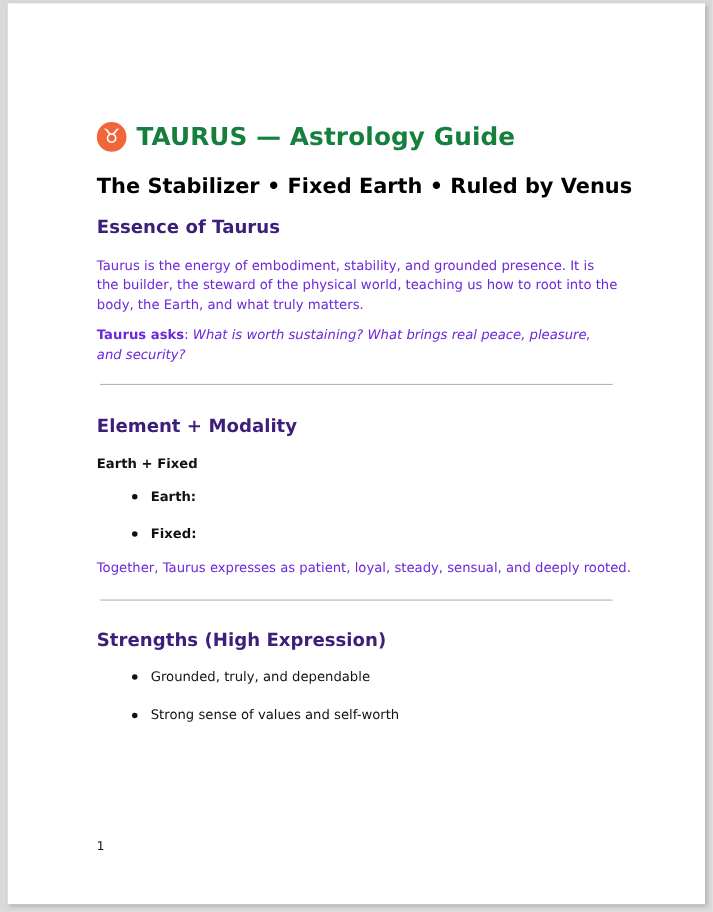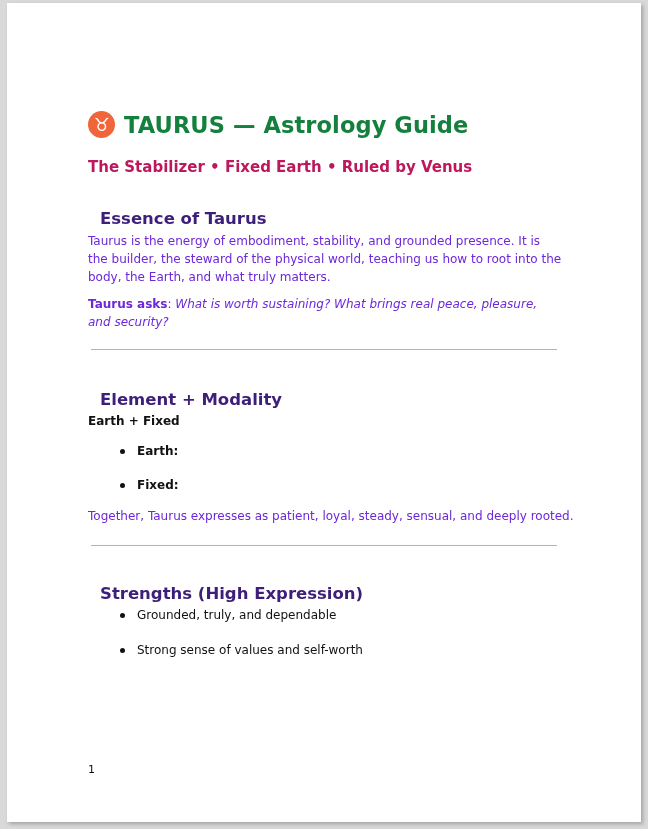--- a/index.html
+++ b/index.html
@@ -20,23 +20,23 @@
   .title-row { position: absolute; top: 108px; left: 0; display: flex; align-items: center; white-space: nowrap; }
   .sign-icon {
     width: 27px; height: 27px; border-radius: 50%;
     background: #f0663a; color: #fff;
     display: flex; align-items: center; justify-content: center;
     font-size: 18px; font-weight: bold; line-height: 1;
     margin-right: 9px;
   }
   .title { font-size: 22.5px; font-weight: bold; color: #15803d; letter-spacing: 0.1px; }
 
-  .subtitle { position: absolute; top: 155px; left: 0; font-size: 15px; font-weight: bold; color: #be185d; white-space: nowrap; }
+  .subtitle { position: absolute; top: 155px; left: 0; font-size: 19px; font-weight: bold; color: #000000; white-space: nowrap; }
 
-  h2 { margin: 12px; font-size: 16.5px; font-weight: bold; color: #3d1f7a; position: absolute; left: 0; white-space: nowrap; }
+  h2 { margin: 0; font-size: 16.5px; font-weight: bold; color: #3d1f7a; position: absolute; left: 0; white-space: nowrap; }
 
   p { margin: 0; font-size: 12px; line-height: 18px; position: absolute; left: 0; width: 475px; color: #6d28d9; }
 
   .rule { position: absolute; left: 3px; width: 466px; height: 1px; background: #b4b4b4; }
 
   .bold-label { font-size: 12px; font-weight: bold; position: absolute; left: 0; white-space: nowrap; text-align: center; }
 
   .bullet { position: absolute; left: 32px; font-size: 12px; white-space: nowrap; display: flex; align-items: center; }
   .dot { width: 5px; height: 5px; border-radius: 50%; background: #111; margin-right: 12px; }
   .bullet b { margin-right: 4px; }

